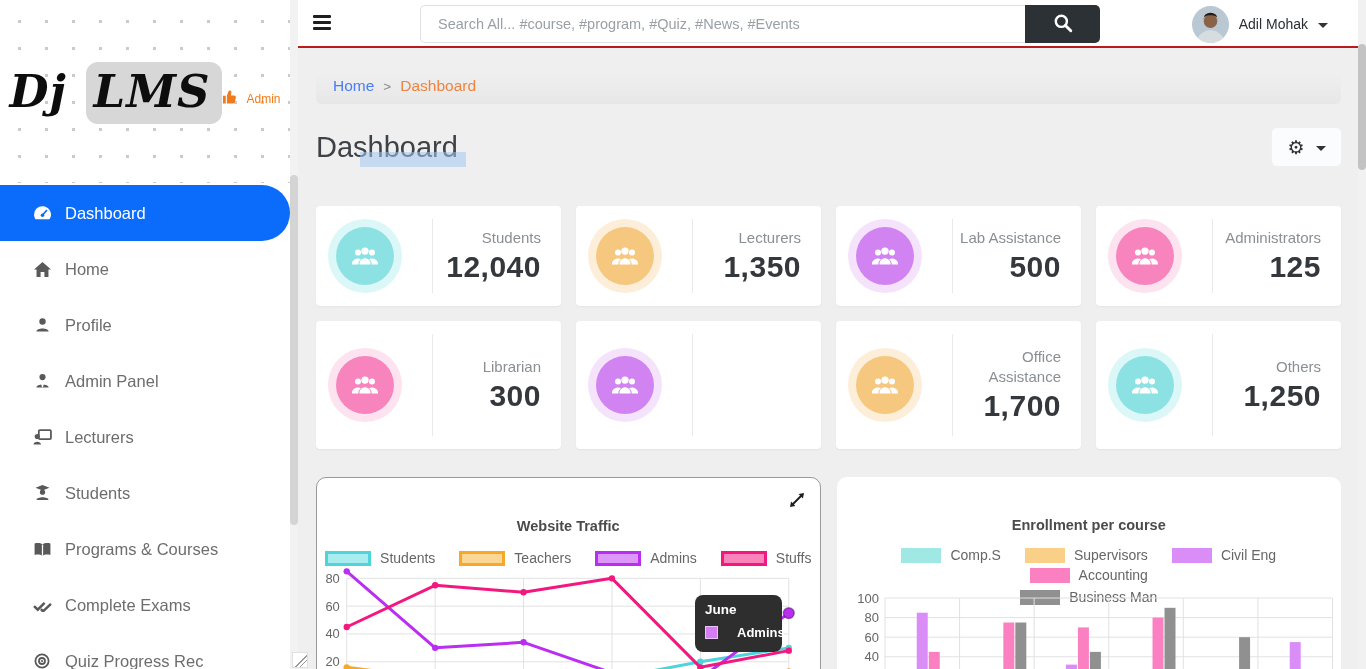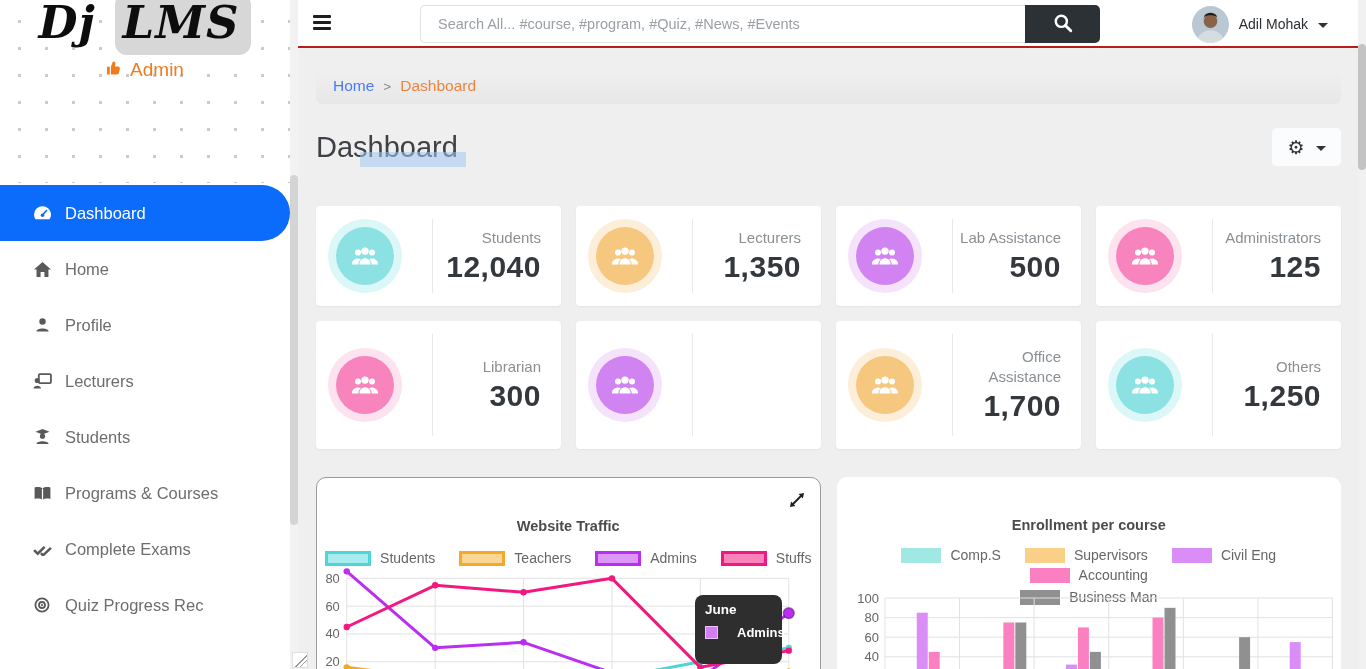--- a/index.html
+++ b/index.html
@@ -1,22 +1,22 @@
 <!DOCTYPE html>
 <html><head>
 <meta charset="utf-8">
 <style>
   *{box-sizing:border-box;margin:0;padding:0}
   html,body{width:1366px;height:669px;overflow:hidden;font-family:"Liberation Sans",sans-serif;background:#efefef}
   
   .sidebar{position:fixed;left:0;top:0;width:290px;height:669px;background:#fff;z-index:6}
-  .logo-area{height:183px;background-image:radial-gradient(#cbcbcb 1.6px,transparent 1.7px);background-size:27px 27px;background-position:6px 8px;display:flex;flex-direction:column;align-items:center;}
+  .logo-area{height:183px;background-image:radial-gradient(#cbcbcb 1.6px,transparent 1.7px);background-size:27px 27px;background-position:6px 8px;display:flex;flex-direction:row;align-items:center;justify-content:center}
   .logo{font-family:"DejaVu Serif",serif;font-style:italic;font-weight:700;font-size:45px;color:#0d0d0d;letter-spacing:1px;line-height:1}
   .logo .lms{background:#d7d7d7;border-radius:12px;padding:3px 12px 6px 8px;margin-left:2px}
-  .admin-link{margin-top:14px;display:flex;align-items:center;gap:7px;color:#f07b1c;font-size:19px}
+  .admin-link{margin-top:14px;display:flex;align-items:center;gap:7px;color:#f07b1c;font-size:12px}
   .nav{margin-top:2px}
   .nav-item{height:56px;display:flex;align-items:center;gap:13px;padding-left:32px;color:#6d6d6d;font-size:16.5px;cursor:pointer}
   .nav-item .ni{width:20px;display:flex;justify-content:center;color:#595959;flex-shrink:0}
   .nav-item.active{background:#0b6cfb;color:#fff;border-radius:0 28px 28px 0}
   .nav-item.active .ni{color:#fff}
   .sb-scroll{position:fixed;left:290px;top:0;width:8px;height:669px;background:#f2f2f2;z-index:7}
   .sb-thumb{position:absolute;left:0;top:175px;width:8px;height:350px;background:#d4d4d4;border-radius:4px}
   
   .main{margin-left:298px;width:1060px;position:relative}
   .topbar{height:48px;background:#fff;border-bottom:2px solid #b91c1c;position:relative}
@@ -53,21 +53,21 @@
   
   .charts{margin-top:28px;display:grid;grid-template-columns:1fr 1fr;gap:16px}
   .chart-card{background:#fff;border-radius:10px;height:300px;position:relative}
   .chart-card.bordered{border:1px solid #9a9a9a}
   .chart-title{text-align:center;font-weight:bold;font-size:14.5px;color:#4b4b4b;padding-top:40px}
   .legend{display:flex;justify-content:center;gap:4px 24px;margin-top:14px;font-size:14px;color:#666;flex-wrap:wrap}
   .legend.tight{margin-top:16px}
   .lg-item{display:flex;align-items:center;gap:9px}
   .lg-sw{width:46px;height:15px}
   .plot-svg{position:absolute;left:0;top:0;width:100%;height:100%;pointer-events:none}
-  .tooltip{position:absolute;left:378px;top:117px;width:87px;background:#2e2e2e;border-radius:8px;color:#fff;padding:7px 10px 24px;z-index:3}
+  .tooltip{position:absolute;left:378px;top:117px;width:87px;background:#2e2e2e;border-radius:8px;color:#fff;padding:7px 10px 12px;z-index:3}
   .tt-title{font-size:13.5px;font-weight:bold}
   .tt-row{display:flex;align-items:center;gap:19px;margin-top:8px}
   .tt-sw{width:13px;height:13px;border:1px solid #e9c2fb;flex-shrink:0}
   .tt-label{font-size:13px;font-weight:bold;white-space:nowrap}
   .expand{position:absolute;right:13px;top:12px;cursor:pointer}
   
   .pg-scroll{position:fixed;right:0;top:0;width:8px;height:669px;background:#f1f1f1;z-index:10}
   .pg-thumb{position:absolute;right:0;top:44px;width:8px;height:126px;background:#c3c3c3;border-radius:4px}
   .grip{position:fixed;left:292px;bottom:1px;width:16px;height:16px;background:#fff;border:1px solid #e0e0e0;z-index:8;
         background-image:linear-gradient(135deg,transparent 55%,#9a9a9a 55%,#9a9a9a 61%,transparent 61%,transparent 72%,#9a9a9a 72%,#9a9a9a 78%,transparent 78%)}
@@ -105,20 +105,30 @@
       <span>Home</span>
     </div>
     <div class="nav-item">
       <span class="ni">
           <svg width="15" height="16" viewBox="0 0 16 16" fill="currentColor">
             <circle cx="8" cy="4.2" r="3.4"></circle>
             <path d="M1.5 15c0-4.2 13-4.2 13 0z"></path>
           </svg>
         </span>
       <span>Profile</span>
+    </div>
+    <div class="nav-item">
+      <span class="ni">
+          <svg width="15" height="16" viewBox="0 0 16 16" fill="currentColor">
+            <circle cx="8" cy="3.8" r="3.3"></circle>
+            <path d="M1.5 15c0-4.4 13-4.4 13 0z"></path>
+            <path d="M8 8.6l1.6 2.1-1.1 4h-1l-1.1-4z" fill="#fff"></path>
+          </svg>
+        </span>
+      <span>Admin Panel</span>
     </div>
     <div class="nav-item">
       <span class="ni">
           <svg width="19" height="16" viewBox="0 0 18 15">
             <rect x="5.5" y="1" width="11.5" height="8.5" rx="1" fill="none" stroke="currentColor" stroke-width="1.7"></rect>
             <circle cx="4" cy="7" r="2.4" fill="currentColor"></circle>
             <path d="M.5 14.5c0-3.2 7-3.2 7 0z" fill="currentColor"></path>
           </svg>
         </span>
       <span>Lecturers</span>

